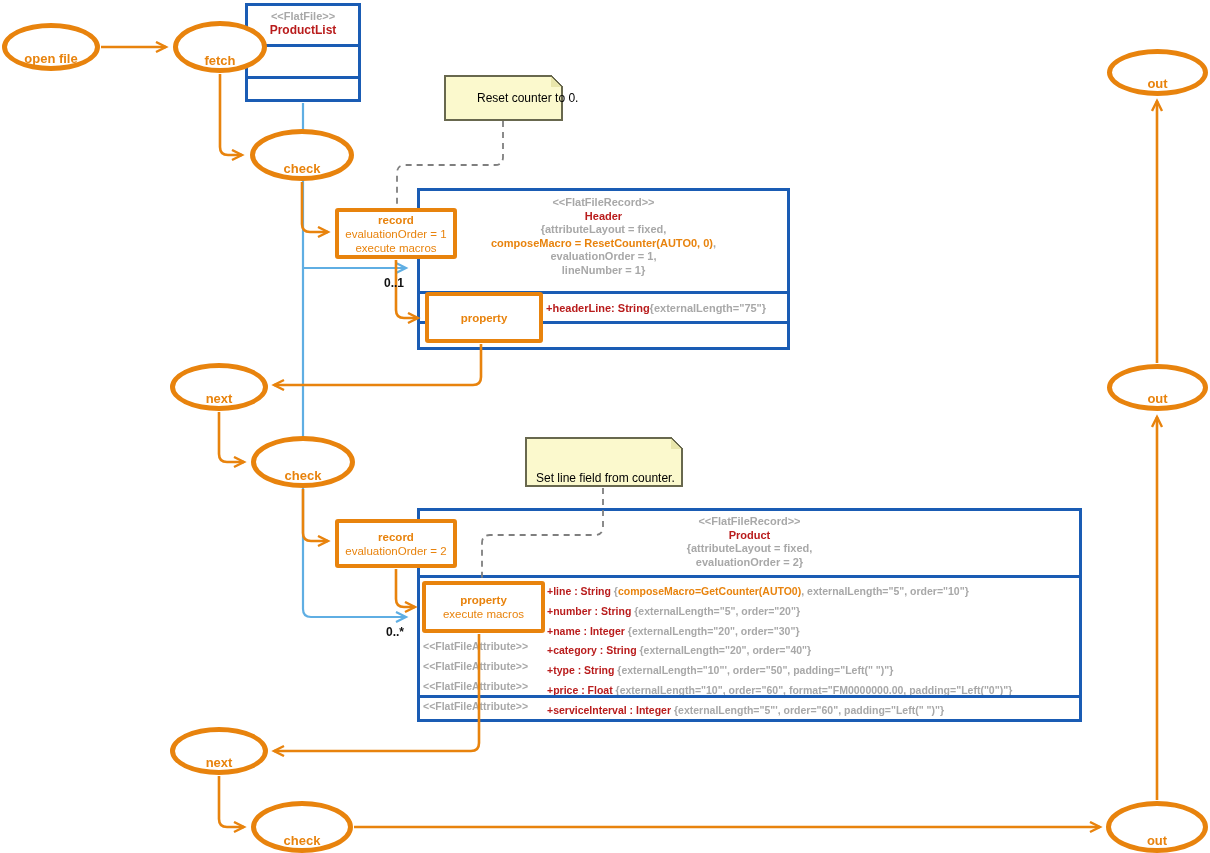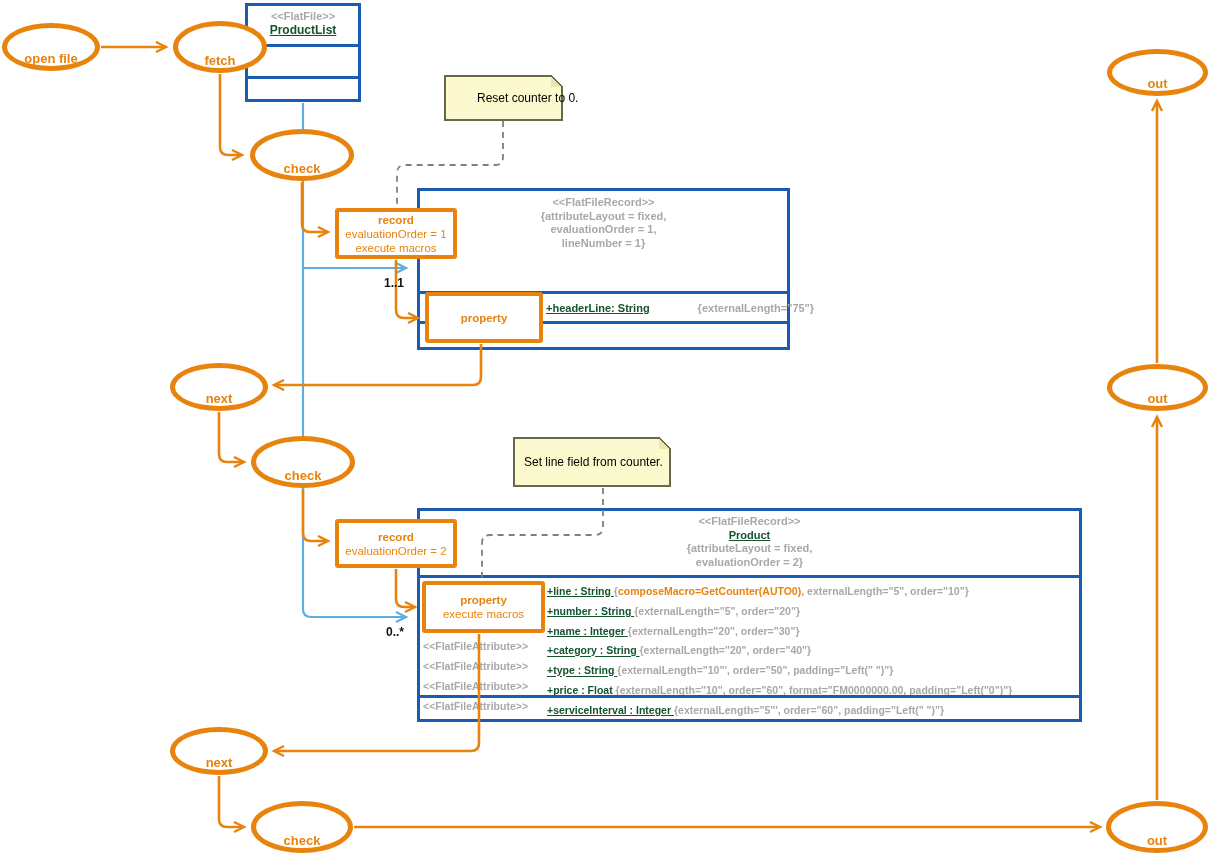--- a/index.html
+++ b/index.html
@@ -19,21 +19,21 @@
           font-size:11.5px;line-height:14px;text-align:center;white-space:nowrap;}
   .action .t{font-weight:700;}
   .ellipse{position:absolute;background:#fff;border:5px solid #e8830d;border-radius:50%;box-sizing:border-box;
            z-index:40;display:flex;align-items:flex-end;justify-content:center;
            color:#e8830d;font-size:13px;font-weight:700;white-space:nowrap;}
   .mult{position:absolute;z-index:45;font-size:12px;font-weight:600;color:#111;white-space:nowrap;}
 
   
   .ctitle{position:absolute;left:0;right:0;text-align:center;font-size:11px;font-weight:700;line-height:13.5px;}
   .g{color:#a8a8a8;}
-  .k{color:#14532d;text-decoration:underline;}
+  .k{color:#b91c1c;}
   .o{color:#e8830d;}
   .attr-rows{position:absolute;font-size:10.5px;font-weight:700;line-height:15.4px;white-space:nowrap;color:#000;}
   .attr-rows .pfx{display:inline-block;width:124px;overflow:hidden;}
   .hattr{position:absolute;display:flex;align-items:center;font-size:11px;font-weight:700;white-space:nowrap;}
 </style>
 </head>
 <body>
 
 <div id="canvas">
 
@@ -42,26 +42,28 @@
       <div class="g">&lt;&lt;FlatFile&gt;&gt;</div>
       <div class="k" style="font-size:12px;">ProductList</div>
     </div>
     <div class="hdiv" style="top:38px;"></div>
     <div class="hdiv" style="top:70px;"></div>
   </div>
 
   <div class="classbox" style="left:417px;top:188px;width:373px;height:162px;">
     <div class="ctitle" style="top:5px;">
       <div class="g">&lt;&lt;FlatFileRecord&gt;&gt;</div>
+      <div class="k">Header</div>
       <div class="g">{attributeLayout = fixed,</div>
+      <div><span class="o">composeMacro = ResetCounter(AUTO0, 0)</span><span class="g">,</span></div>
       <div class="g">evaluationOrder = 1,</div>
       <div class="g">lineNumber = 1}</div>
     </div>
     <div class="hdiv" style="top:100px;"></div>
-    <div class="hattr" style="left:126px;top:103px;height:27px;gap:48px;">
+    <div class="hattr" style="left:126px;top:103px;height:27px;">
       <span class="k">+headerLine: String </span>
       <span class="g">{externalLength="75"}</span>
     </div>
     <div class="hdiv" style="top:130px;"></div>
   </div>
 
   <div class="classbox" style="left:417px;top:508px;width:665px;height:214px;">
     <div class="ctitle" style="top:4px;">
       <div class="g">&lt;&lt;FlatFileRecord&gt;&gt;</div>
       <div class="k">Product</div>
@@ -78,21 +80,21 @@
       <div><span class="pfx g">&lt;&lt;FlatFileAttribute&gt;&gt;</span><span class="k">+price : Float </span><span class="g">{externalLength="10", order="60", format="FM0000000.00, padding="Left("0")"}</span></div>
       <div><span class="pfx g">&lt;&lt;FlatFileAttribute&gt;&gt;</span><span class="k">+serviceInterval : Integer </span><span class="g">{externalLength="5"', order="60", padding="Left(" ")"}</span></div>
     </div>
     <div class="hdiv" style="top:184px;"></div>
   </div>
 
   <div class="note" style="left:444px;top:75px;width:119px;height:46px;padding-left:31px;">
     <span>Reset counter to 0.</span>
     <div class="fold"></div>
   </div>
-  <div class="note" style="left:513px;top:437px;width:158px;height:50px;">
+  <div class="note" style="left:525px;top:437px;width:158px;height:50px;align-items:flex-end;">
     <span>Set line field from counter.</span>
     <div class="fold"></div>
   </div>
 
   <svg class="wires" width="1210" height="853" viewBox="0 0 1210 853">
     <defs>
       <marker id="mO" markerUnits="userSpaceOnUse" markerWidth="14" markerHeight="14" refX="11" refY="6" orient="auto-start-reverse">
         <path d="M1,1 L11,6 L1,11" fill="none" stroke="#e8830d" stroke-width="2.4"></path>
       </marker>
       <marker id="mB" markerUnits="userSpaceOnUse" markerWidth="14" markerHeight="14" refX="11" refY="6" orient="auto-start-reverse">
@@ -168,16 +170,16 @@
   <div class="ellipse" style="left:1107px;top:49px;width:101px;height:47px;">
     <span>out</span>
     </div>
   <div class="ellipse" style="left:1107px;top:364px;width:101px;height:47px;">
     <span>out</span>
     </div>
   <div class="ellipse" style="left:1106px;top:801px;width:102px;height:52px;">
     <span>out</span>
     </div>
 
-  <div class="mult" style="left:384px;top:276px;">1..1</div>
+  <div class="mult" style="left:384px;top:276px;">0..1</div>
   <div class="mult" style="left:386px;top:625px;">0..*</div>
 
 </div>
 
 </body></html>

